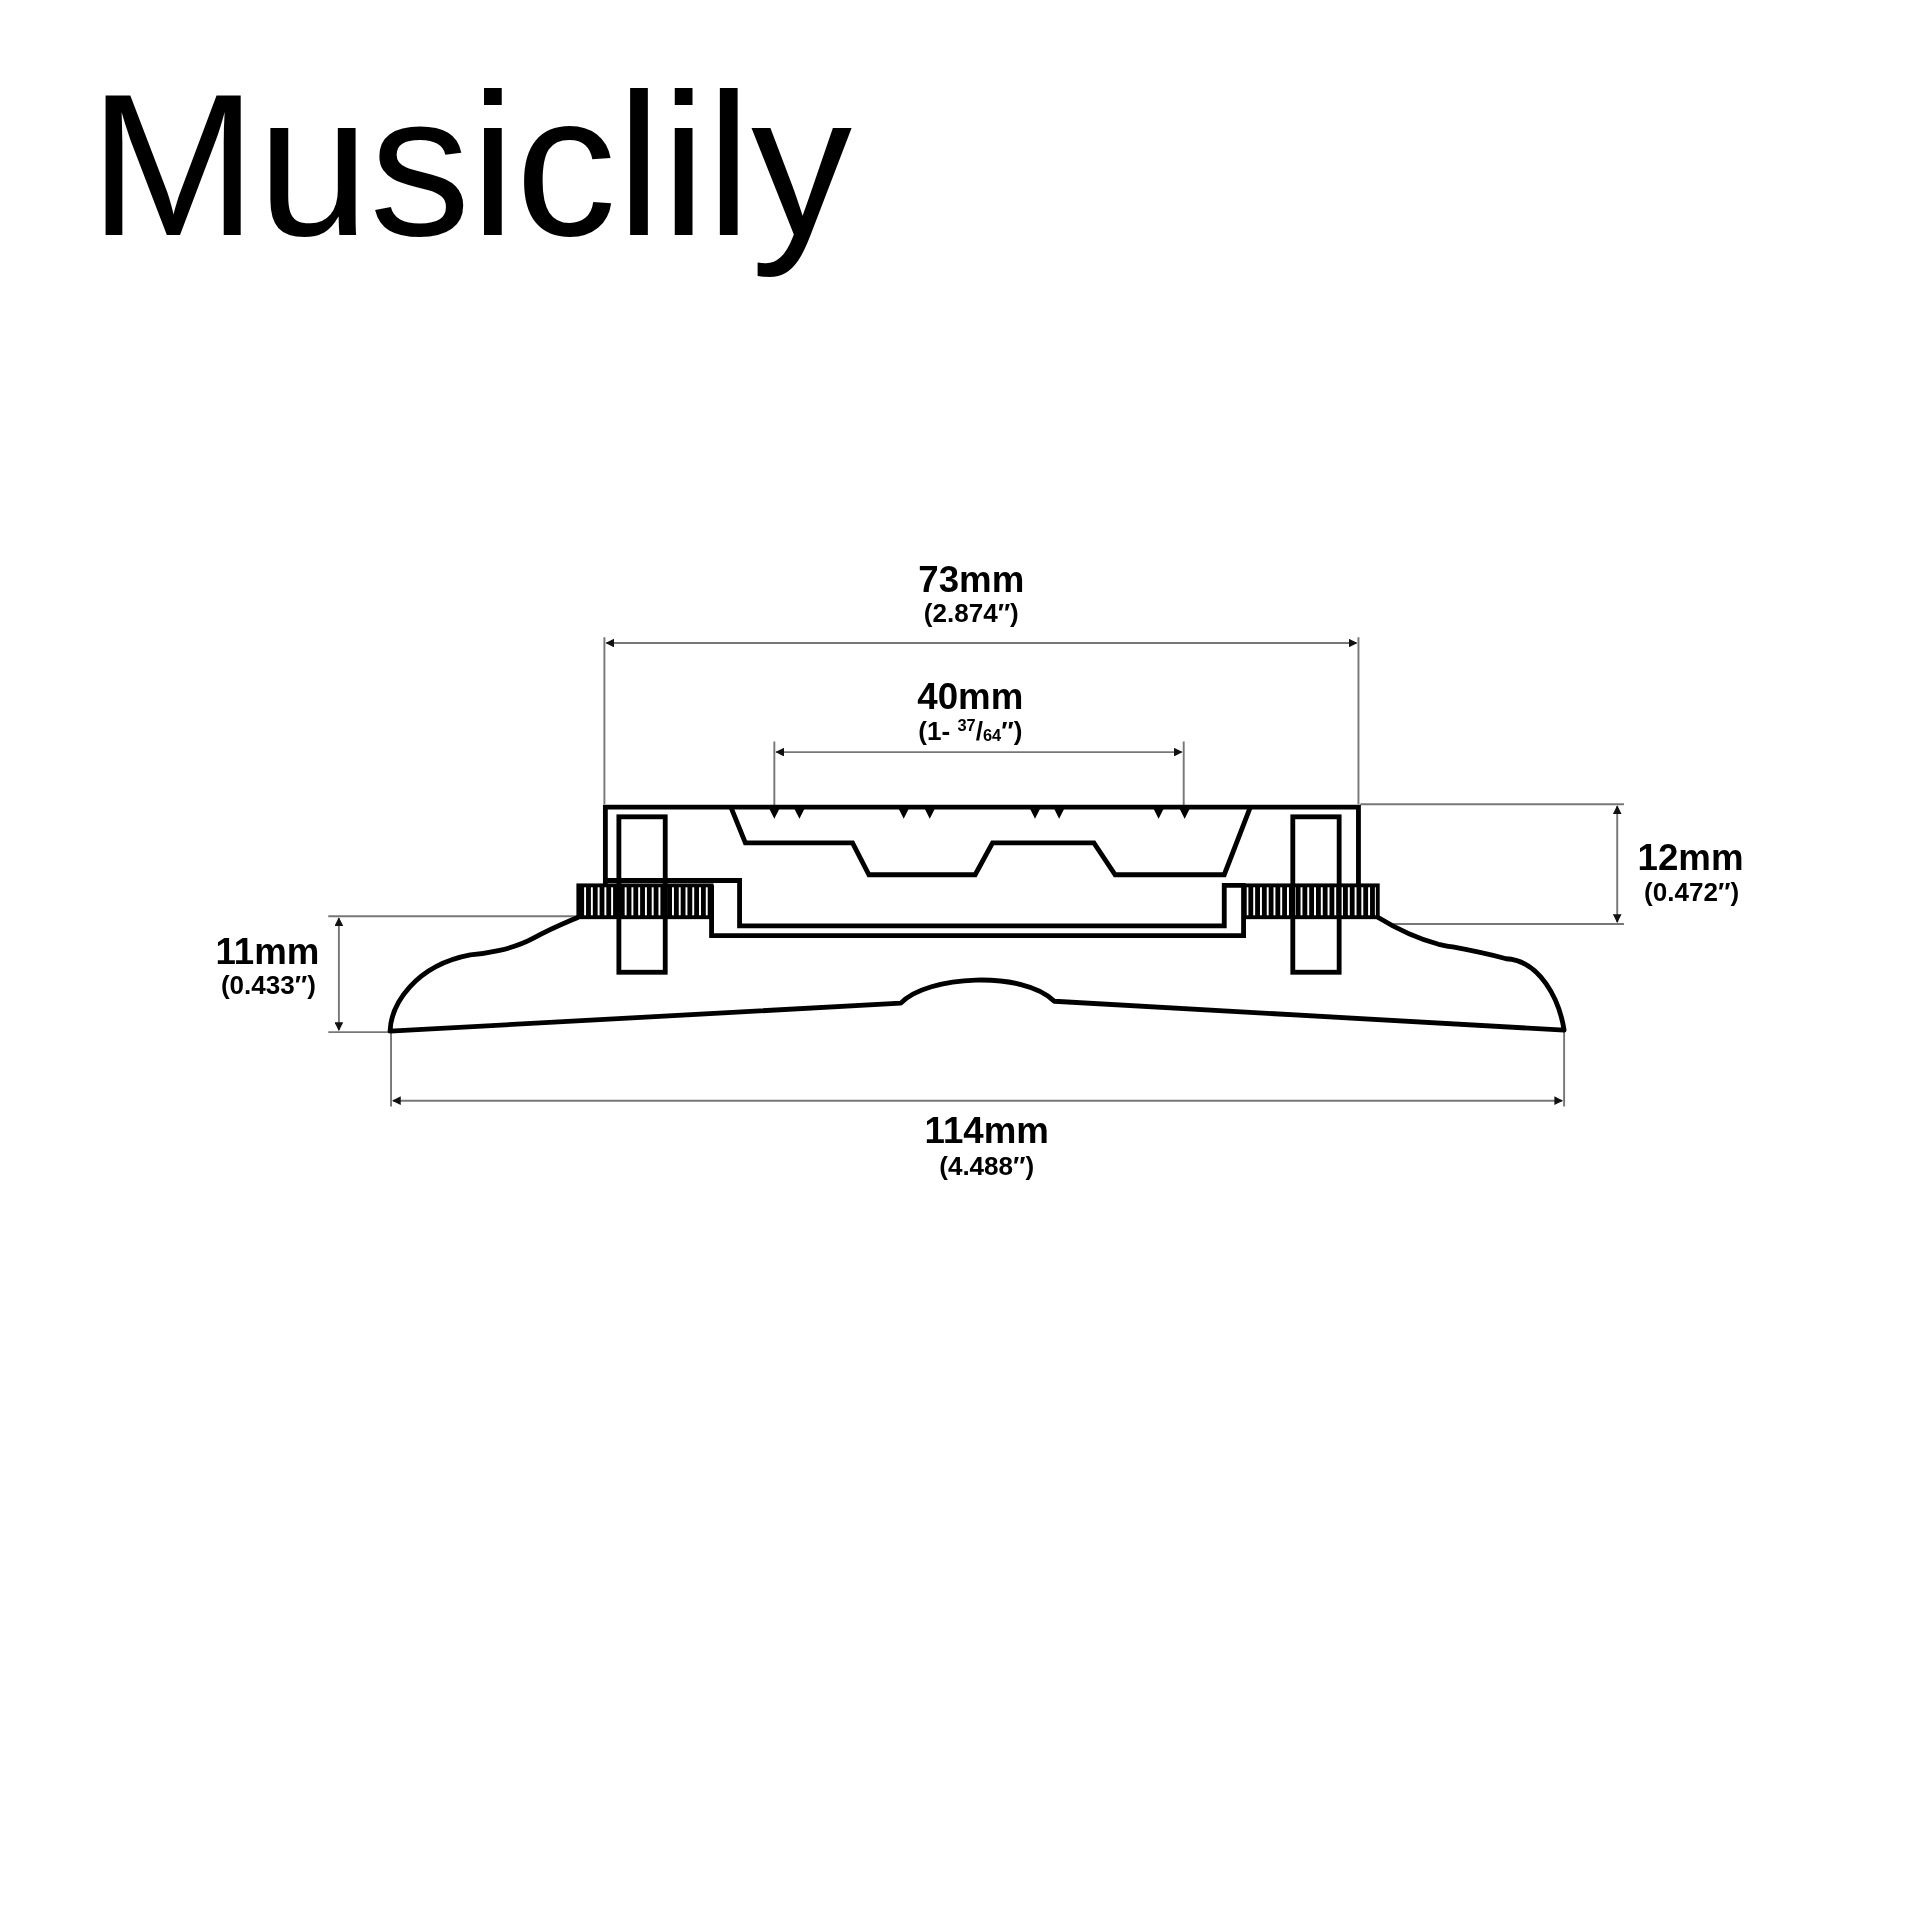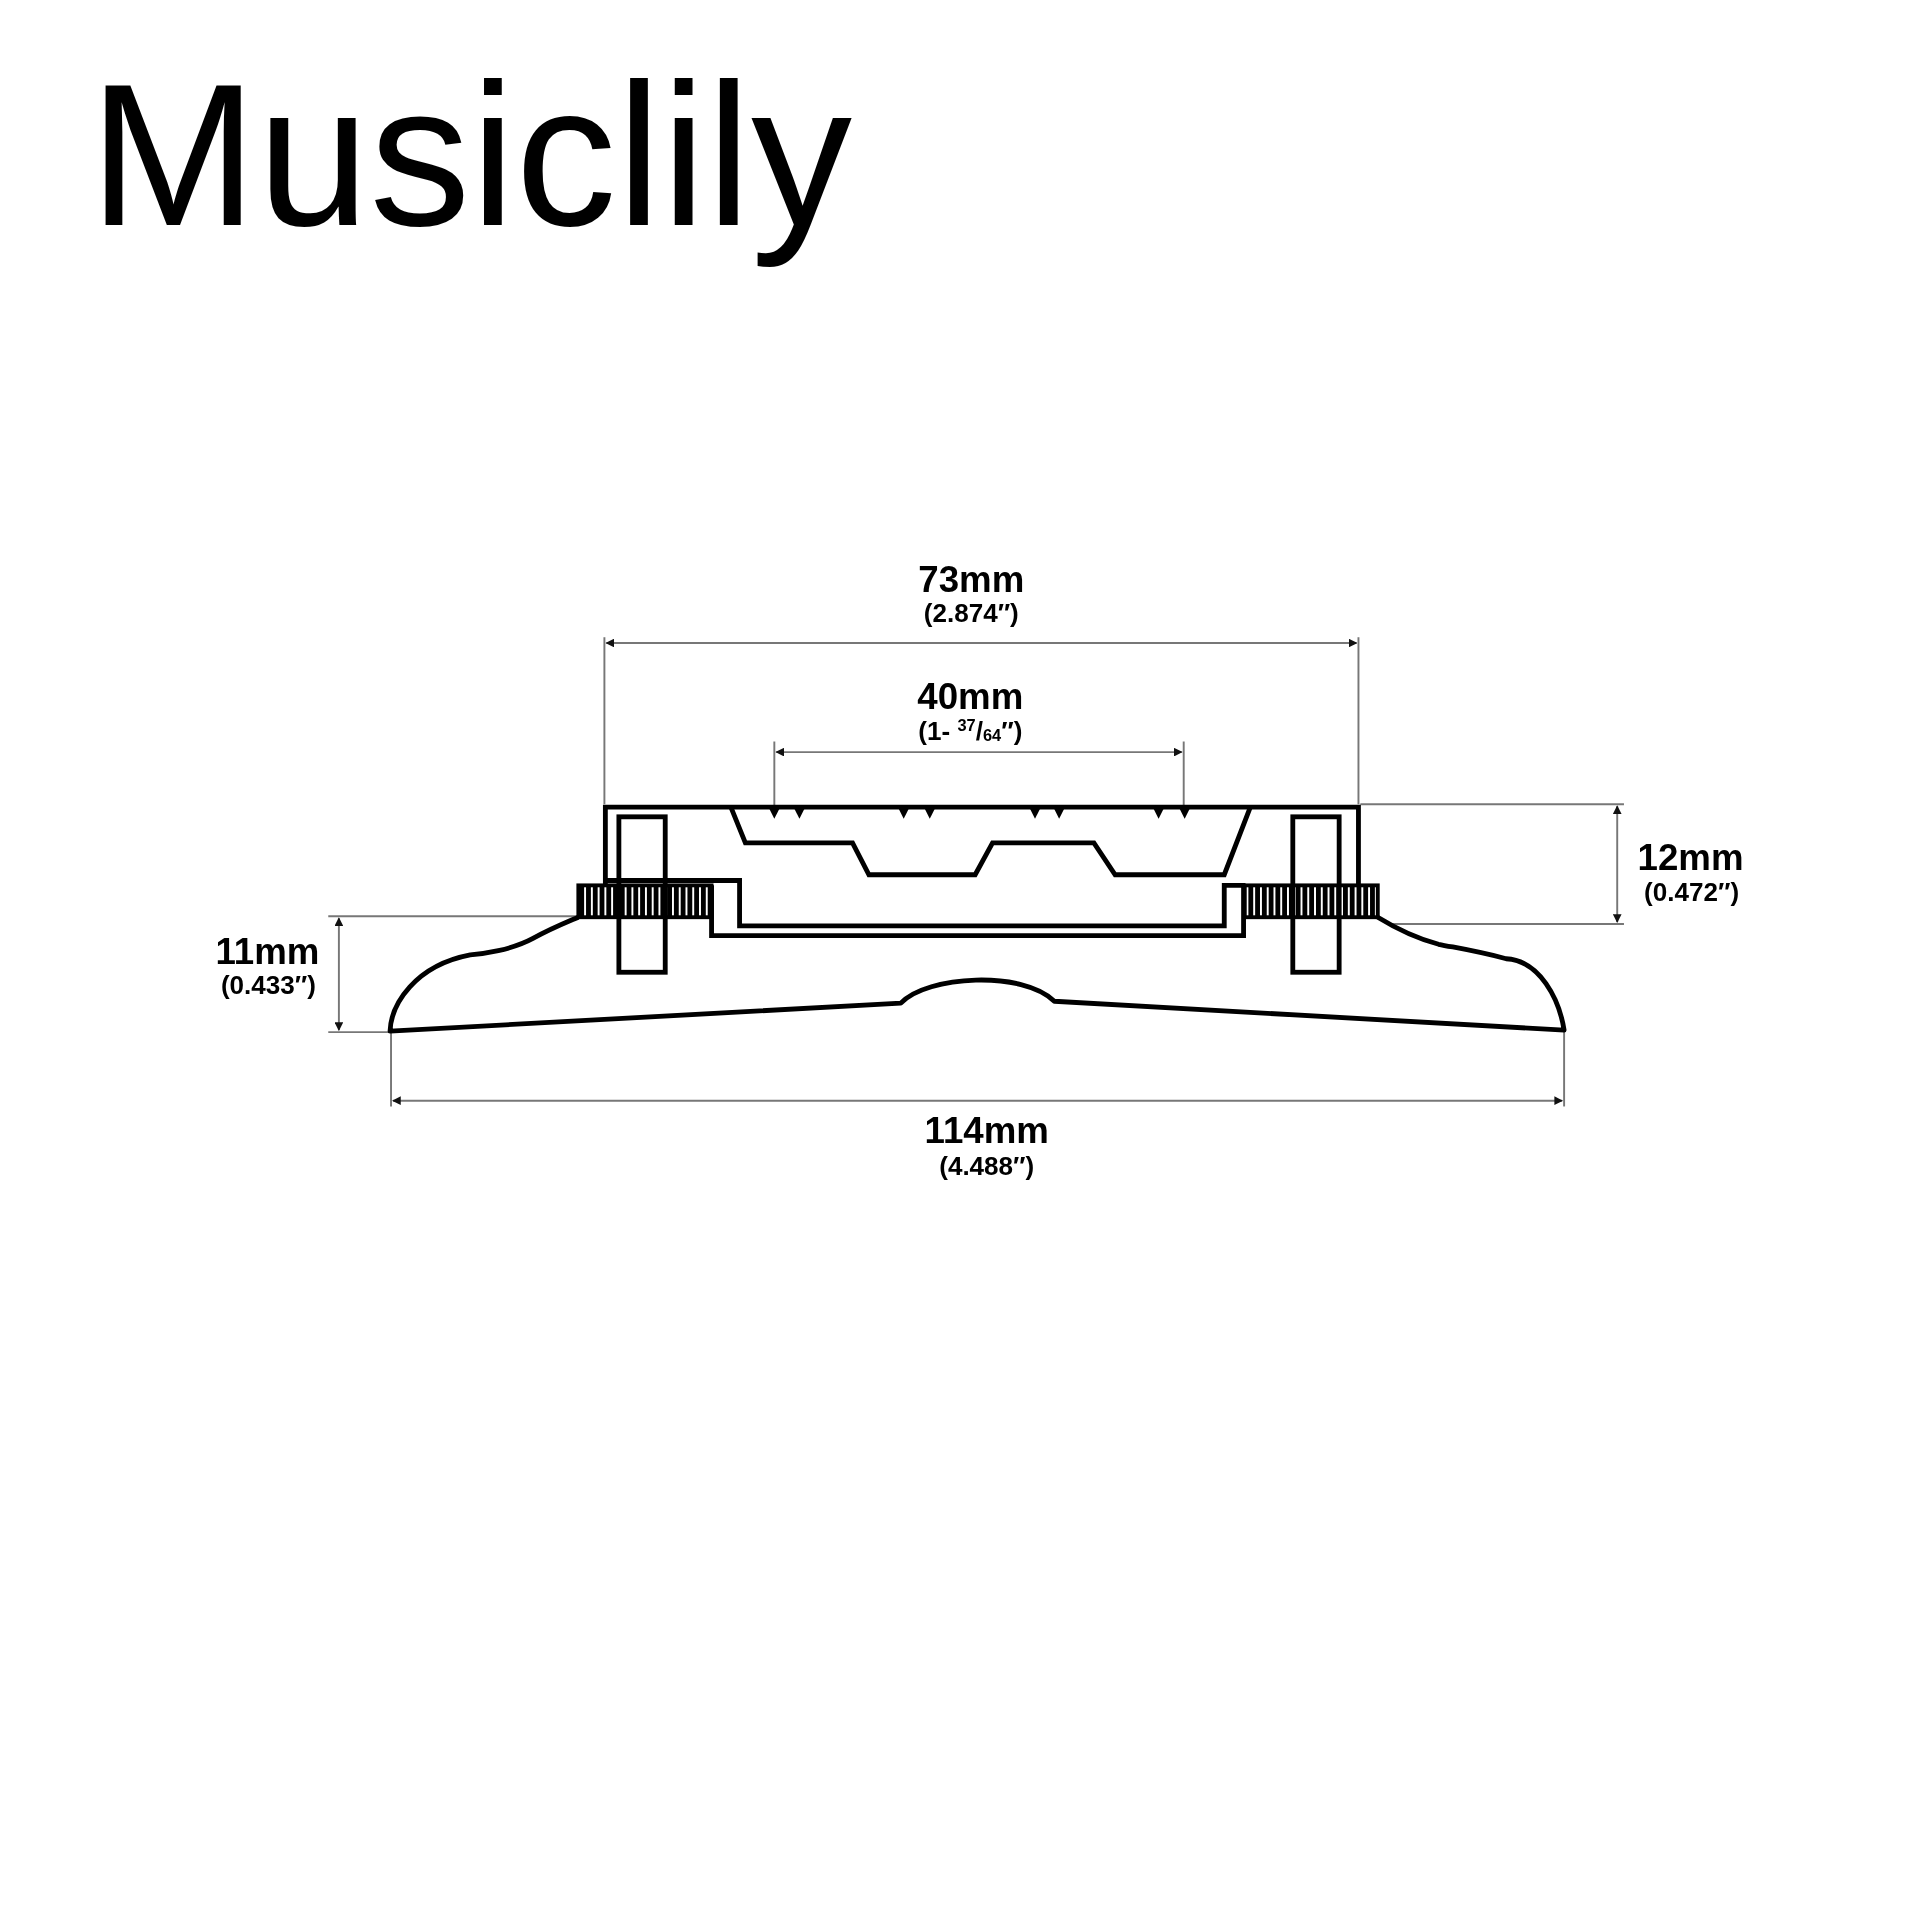--- a/index.html
+++ b/index.html
@@ -1,17 +1,17 @@
 <!DOCTYPE html>
 <html><head>
 <meta charset="utf-8">
 <style>
   html, body { margin: 0; padding: 0; background: #ffffff; }
   body { width: 1931px; height: 1931px; position: relative; overflow: hidden; font-family: "Liberation Sans", sans-serif; }
-  .brand { position: absolute; left: 89px; top: 54px; font-family: "Liberation Sans", sans-serif; font-size: 202px; line-height: 1; color: #000; white-space: nowrap; }
+  .brand { position: absolute; left: 89px; top: 64px; font-family: "Liberation Sans", sans-serif; font-size: 202px; line-height: 1; color: #000; white-space: nowrap; }
   svg.drawing { position: absolute; left: 0; top: 0; }
   .dim-main { font-family: "Liberation Sans", sans-serif; font-weight: bold; font-size: 38px; fill: #000; }
   .dim-sub { font-family: "Liberation Sans", sans-serif; font-weight: bold; font-size: 27px; fill: #000; }
   .dim-sup { font-family: "Liberation Sans", sans-serif; font-weight: bold; font-size: 17px; fill: #000; }
 </style>
 </head>
 <body>
 
 <div class="brand">Musiclily</div>
 

